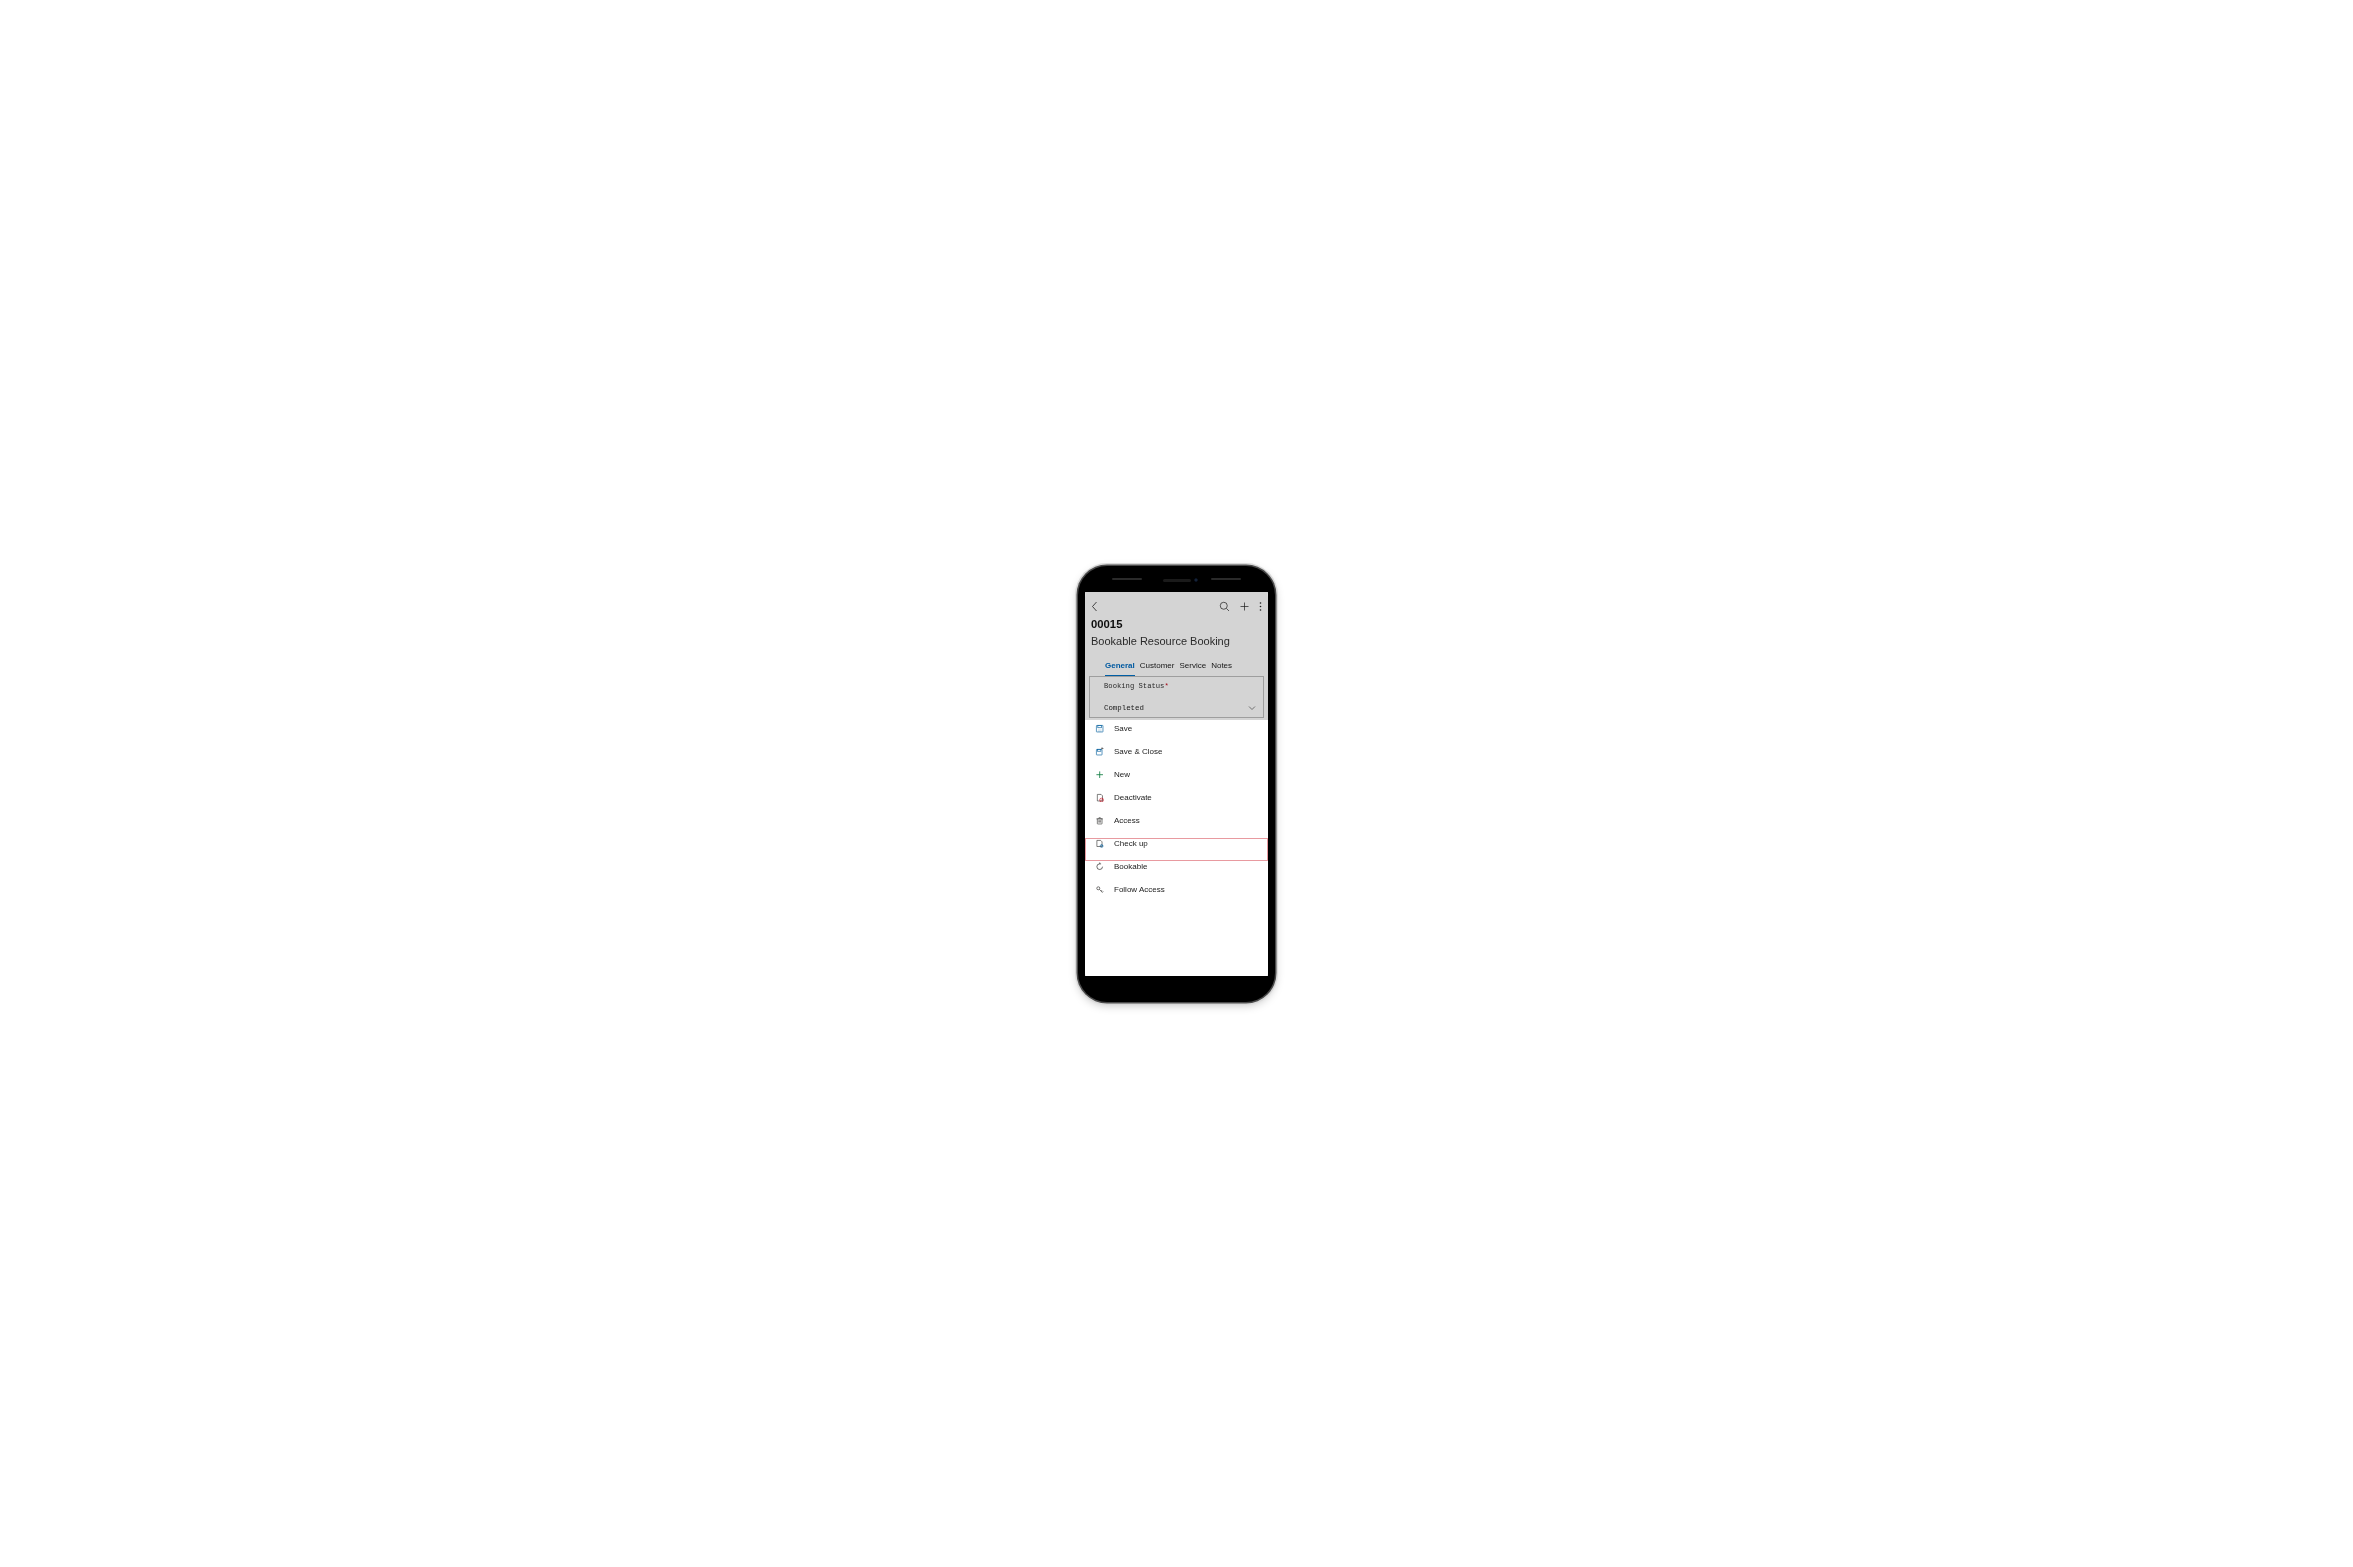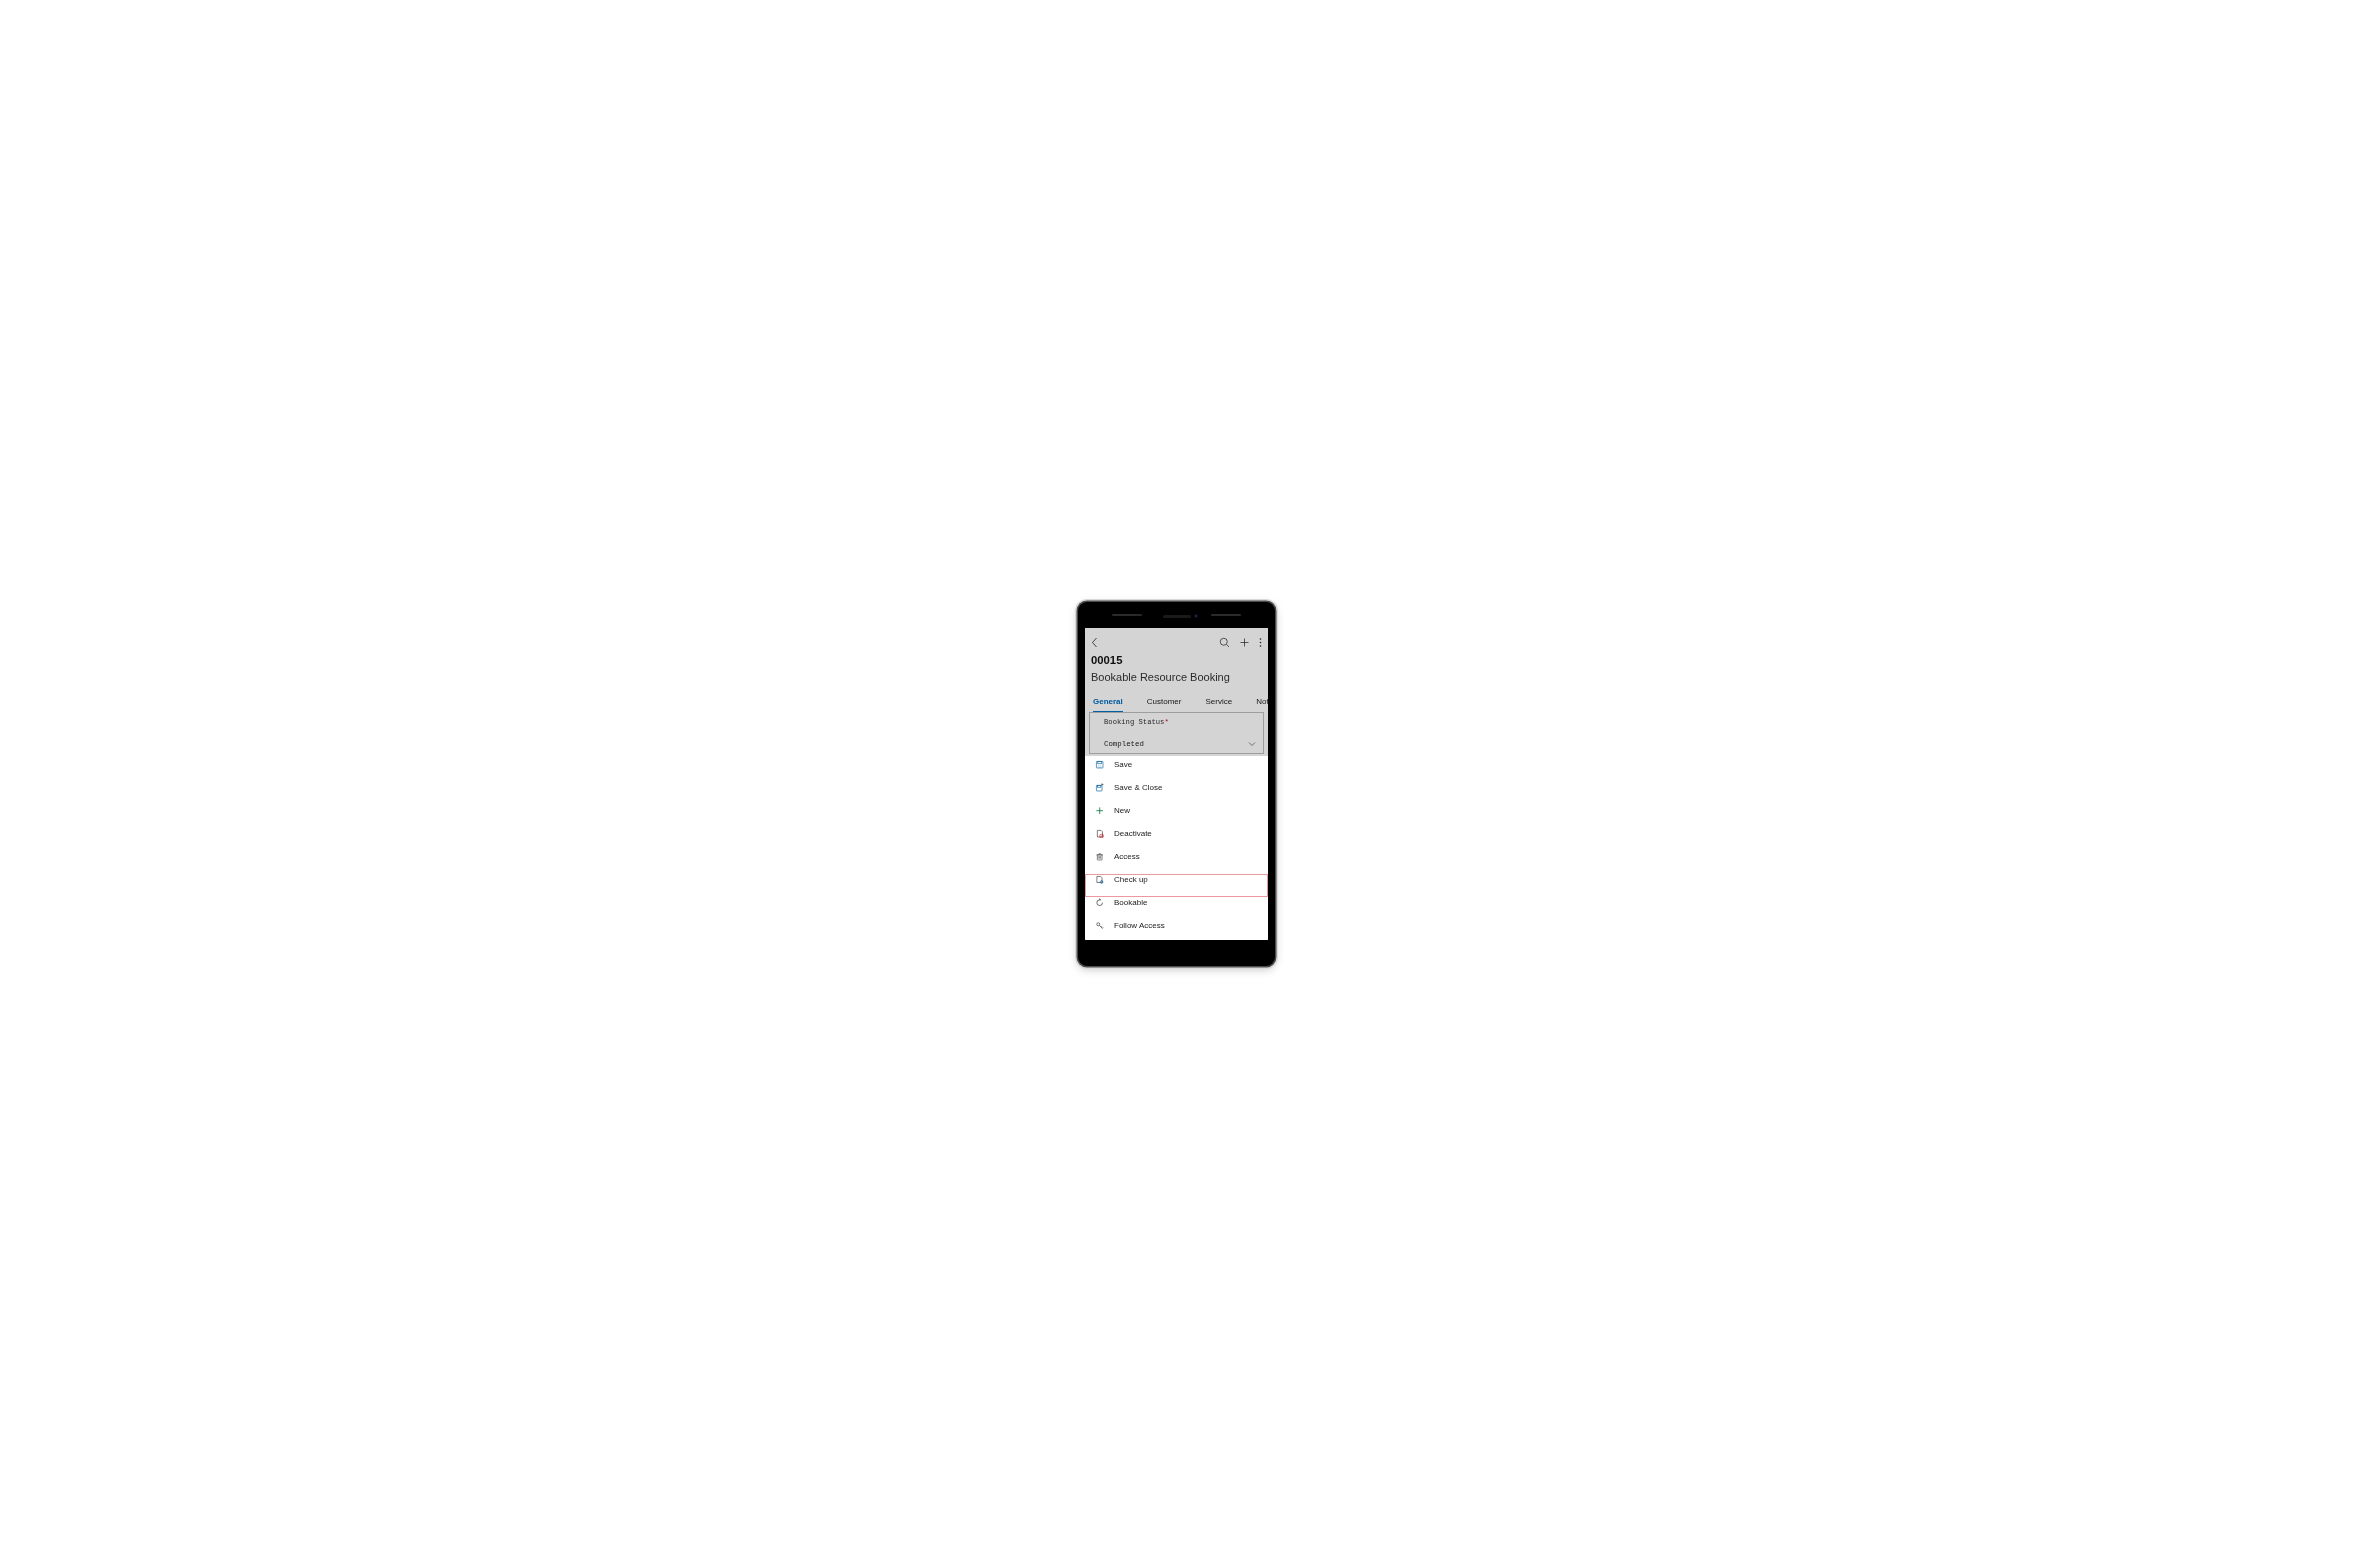--- a/index.html
+++ b/index.html
@@ -10,23 +10,23 @@
     display: flex;
     align-items: center;
     justify-content: center;
     min-height: 100vh;
   }
 
   
   .phone {
     position: relative;
     width: 197px;
-    height: 364px;
+    height: 436px;
     background: #000;
-    border-radius: 9px;
+    border-radius: 29px;
     box-shadow:
       0 0 0 1.5px #4a4a4a,
       0 0 0 3px #d9d9d9,
       0 3px 10px rgba(0,0,0,.25);
     overflow: hidden;
   }
   .phone-inner {
     position: absolute;
     inset: 7px;
     background: #000;
@@ -77,21 +77,21 @@
   }
   .h-icons{ display:flex; align-items:center; gap:9px; color:#222; }
   .title {
     font-size:11.3px; font-weight:700; color:#111; margin-top:3px;
   }
   .subtitle{
     font-size:11px; color:#333; margin-top:5px;
   }
 
   .tabs{
-    display:flex; gap:24px; padding:0 8px; margin-top:10px;
+    display:flex; gap:5px; padding:0 20px; margin-top:10px;
     font-size:8px; color:#222;
   }
   .tab{ padding-bottom:5px; cursor:pointer; }
   .tab.active{ color:#006cc1; font-weight:600; border-bottom:1.5px solid #0072c6; }
 
   .form-area{
     padding:0 4px;
   }
   .field{
     border:0.5px solid #bfbfbf; border-top:0.5px solid #bfbfbf;

